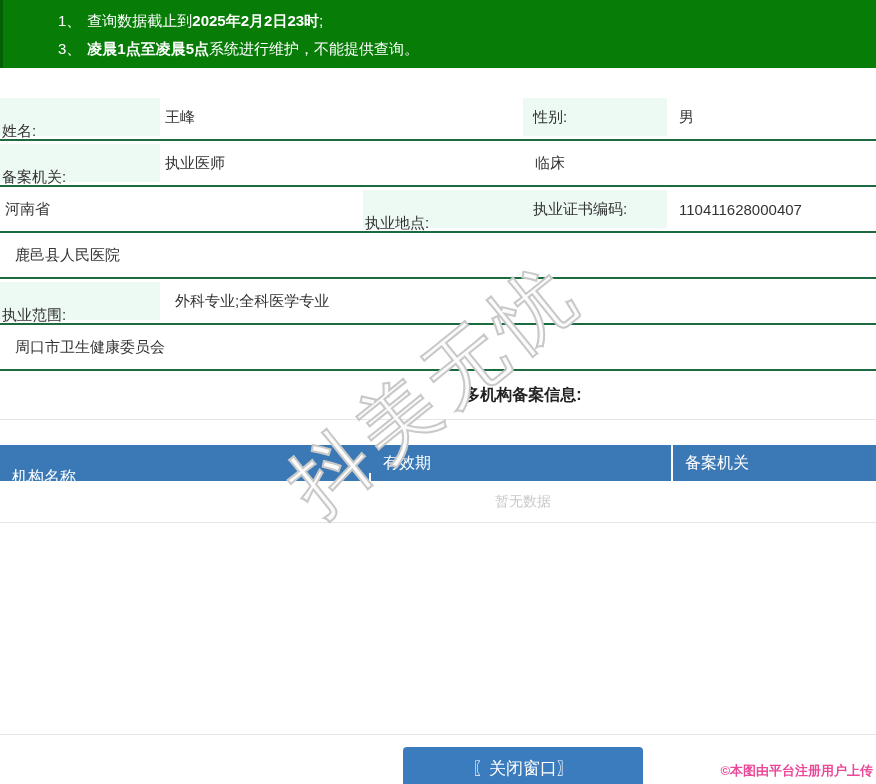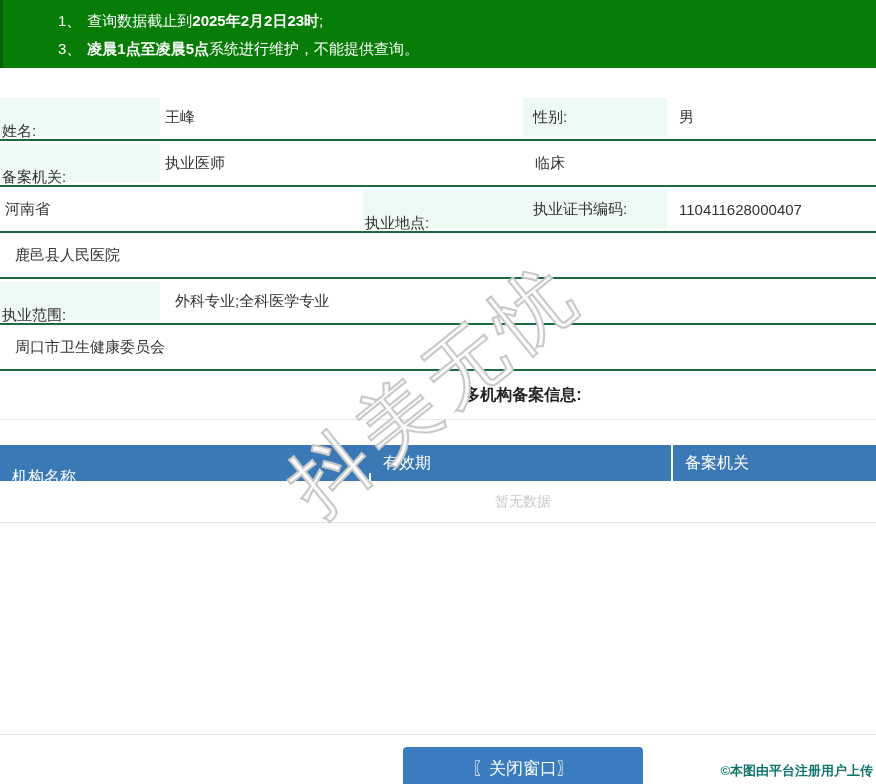--- a/index.html
+++ b/index.html
@@ -105,21 +105,21 @@
     color: rgba(255, 255, 255, 0.92);
     -webkit-text-stroke: 2px #c8c8c8;
     text-shadow: 0 0 1px #cccccc;
     pointer-events: none;
     z-index: 5;
   }
 
   
   .copyright {
     position: absolute; right: 3px; bottom: 4px;
-    font-size: 13px; font-weight: 700; color: #0f766e;
+    font-size: 13px; font-weight: 700; color: #ec4899;
     text-shadow: -1px -1px 0 #ffffff, 1px -1px 0 #ffffff,
                  -1px 1px 0 #ffffff, 1px 1px 0 #ffffff;
     z-index: 6;
   }
 </style>
 </head>
 <body>
 
 <div class="viewport">
 

